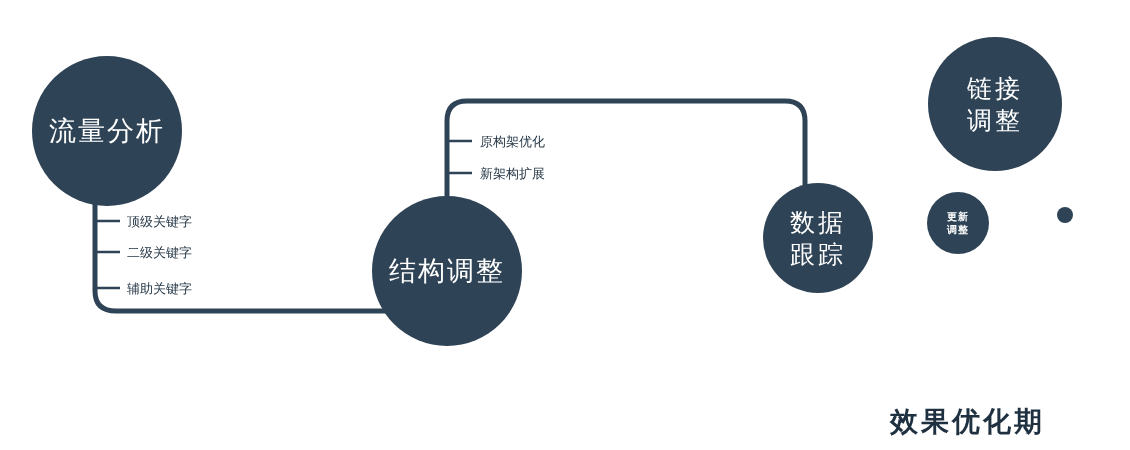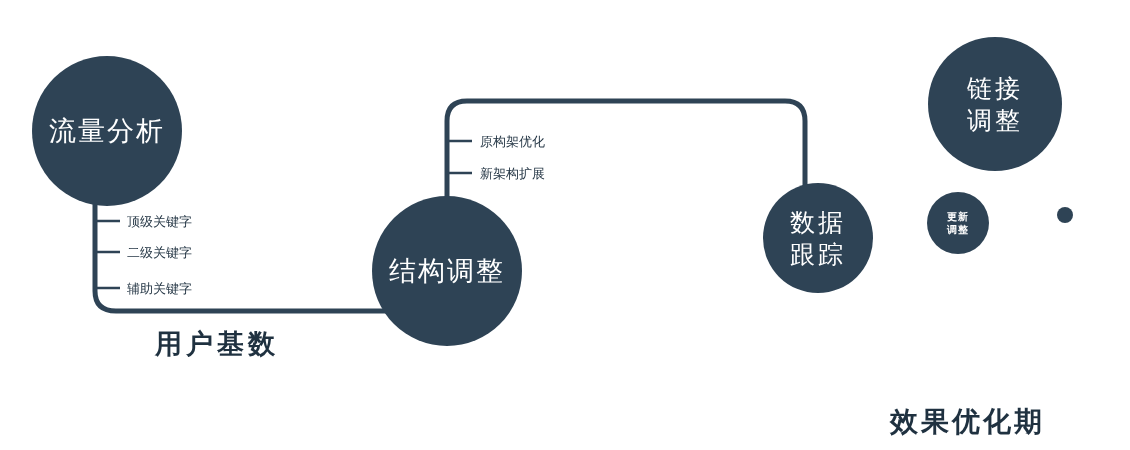--- a/index.html
+++ b/index.html
@@ -115,17 +115,16 @@
   <div class="dot" style="left:1057px; top:207px; width:16px; height:16px;"></div>
 
 
   <div class="tick-label small" style="left:127px; top:213px;">顶级关键字</div>
   <div class="tick-label small" style="left:127px; top:244px;">二级关键字</div>
   <div class="tick-label small" style="left:127px; top:280px;">辅助关键字</div>
 
   <div class="tick-label mid" style="left:480px; top:133px;">原构架优化</div>
   <div class="tick-label mid" style="left:480px; top:165px;">新架构扩展</div>
 
-  <div class="edge-label" style="left:155px; top:326px; font-size:27px;">用户基数</div>
 
   <div class="footer-label" style="left:890px; top:403px;">效果优化期</div>
 
 </div>
 
 </body></html>

